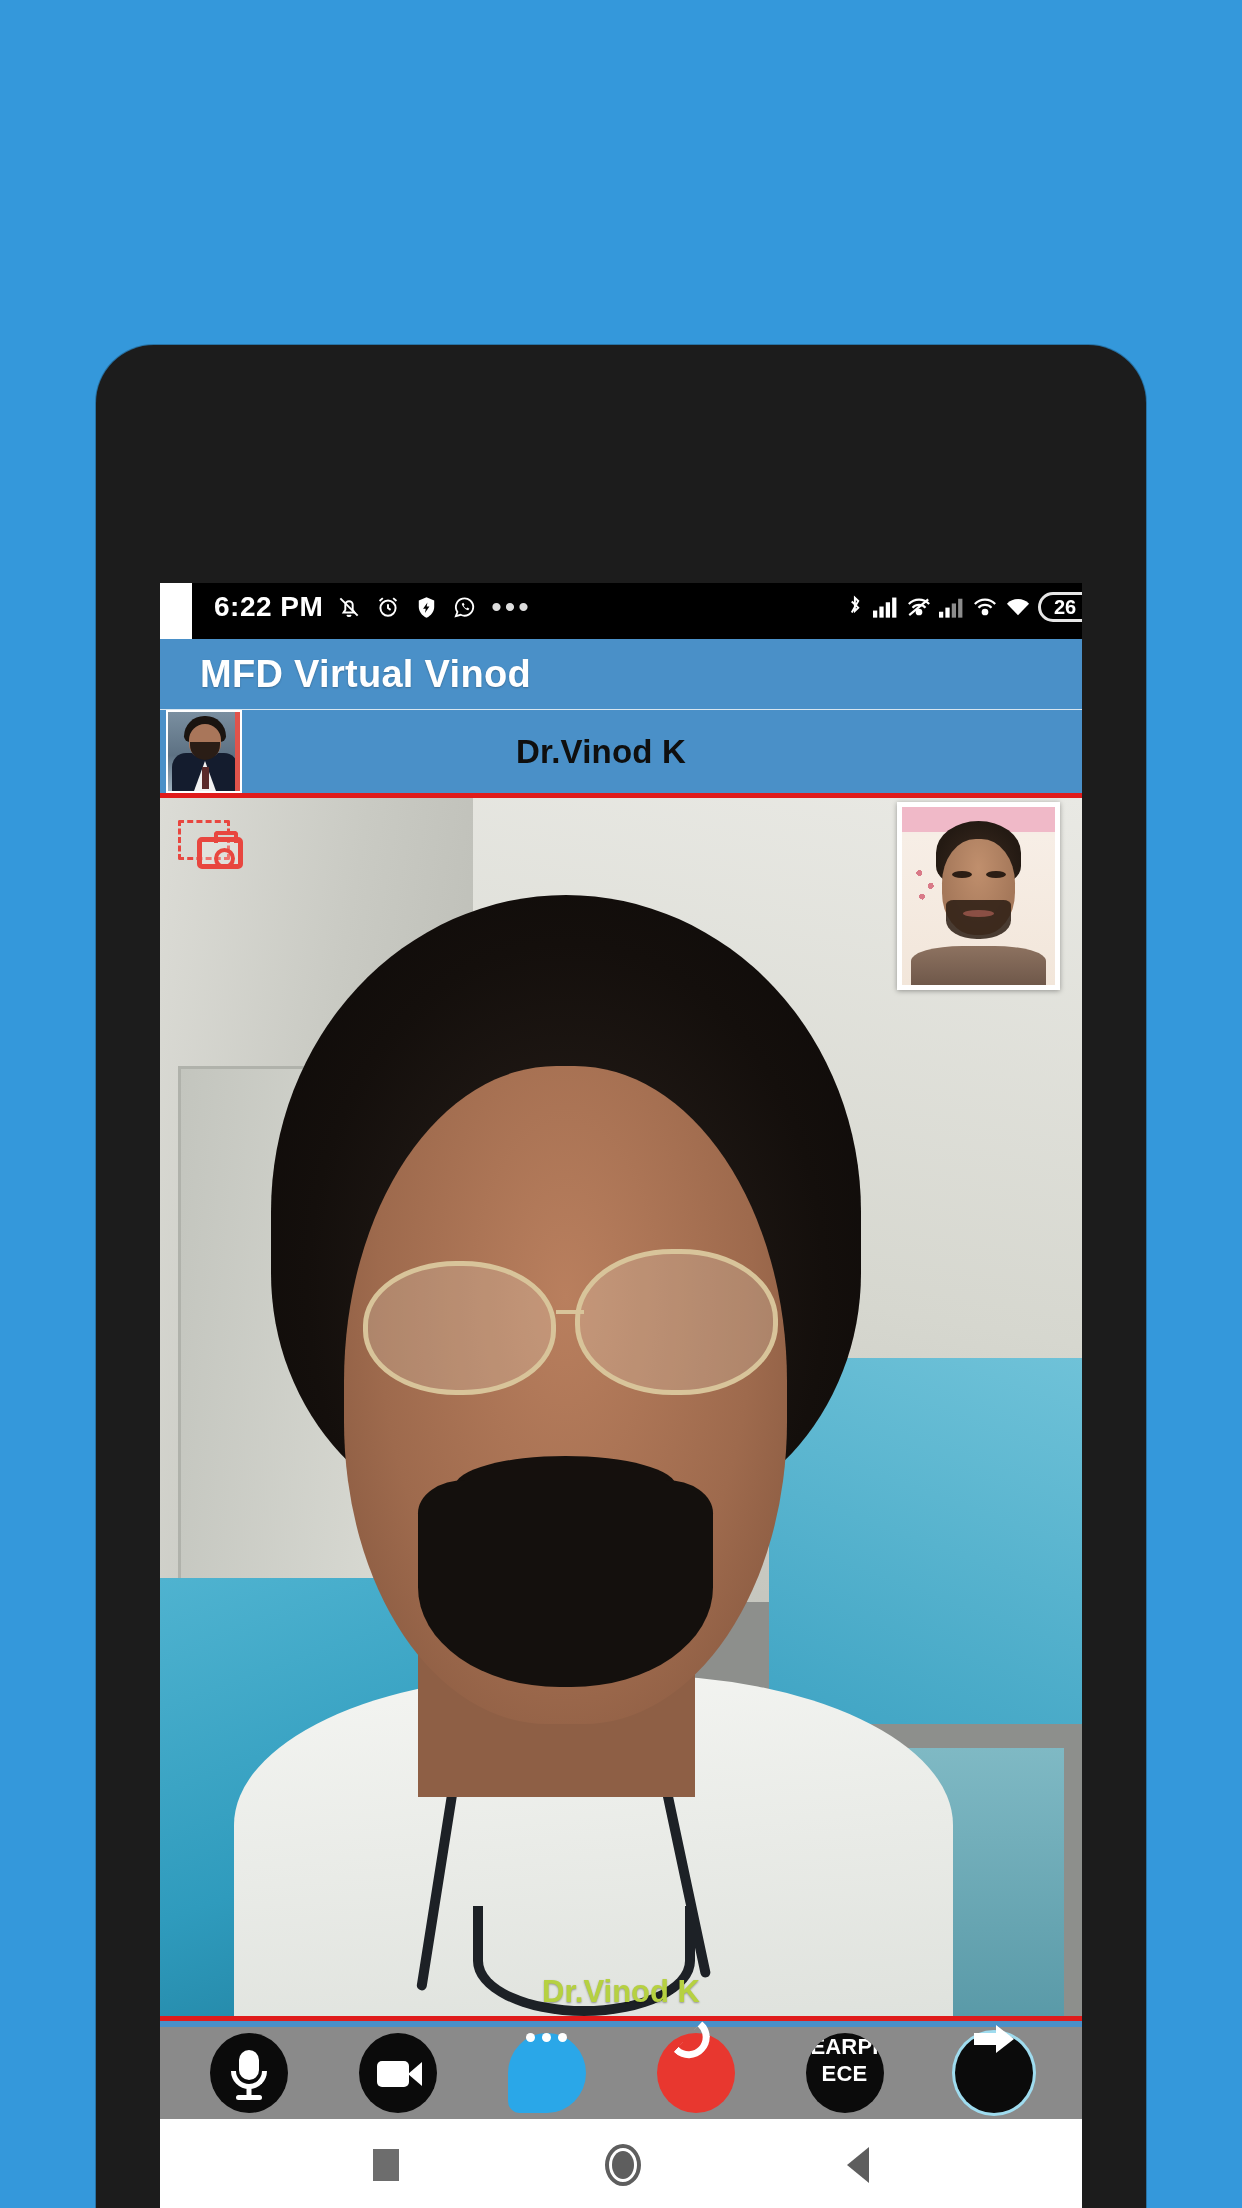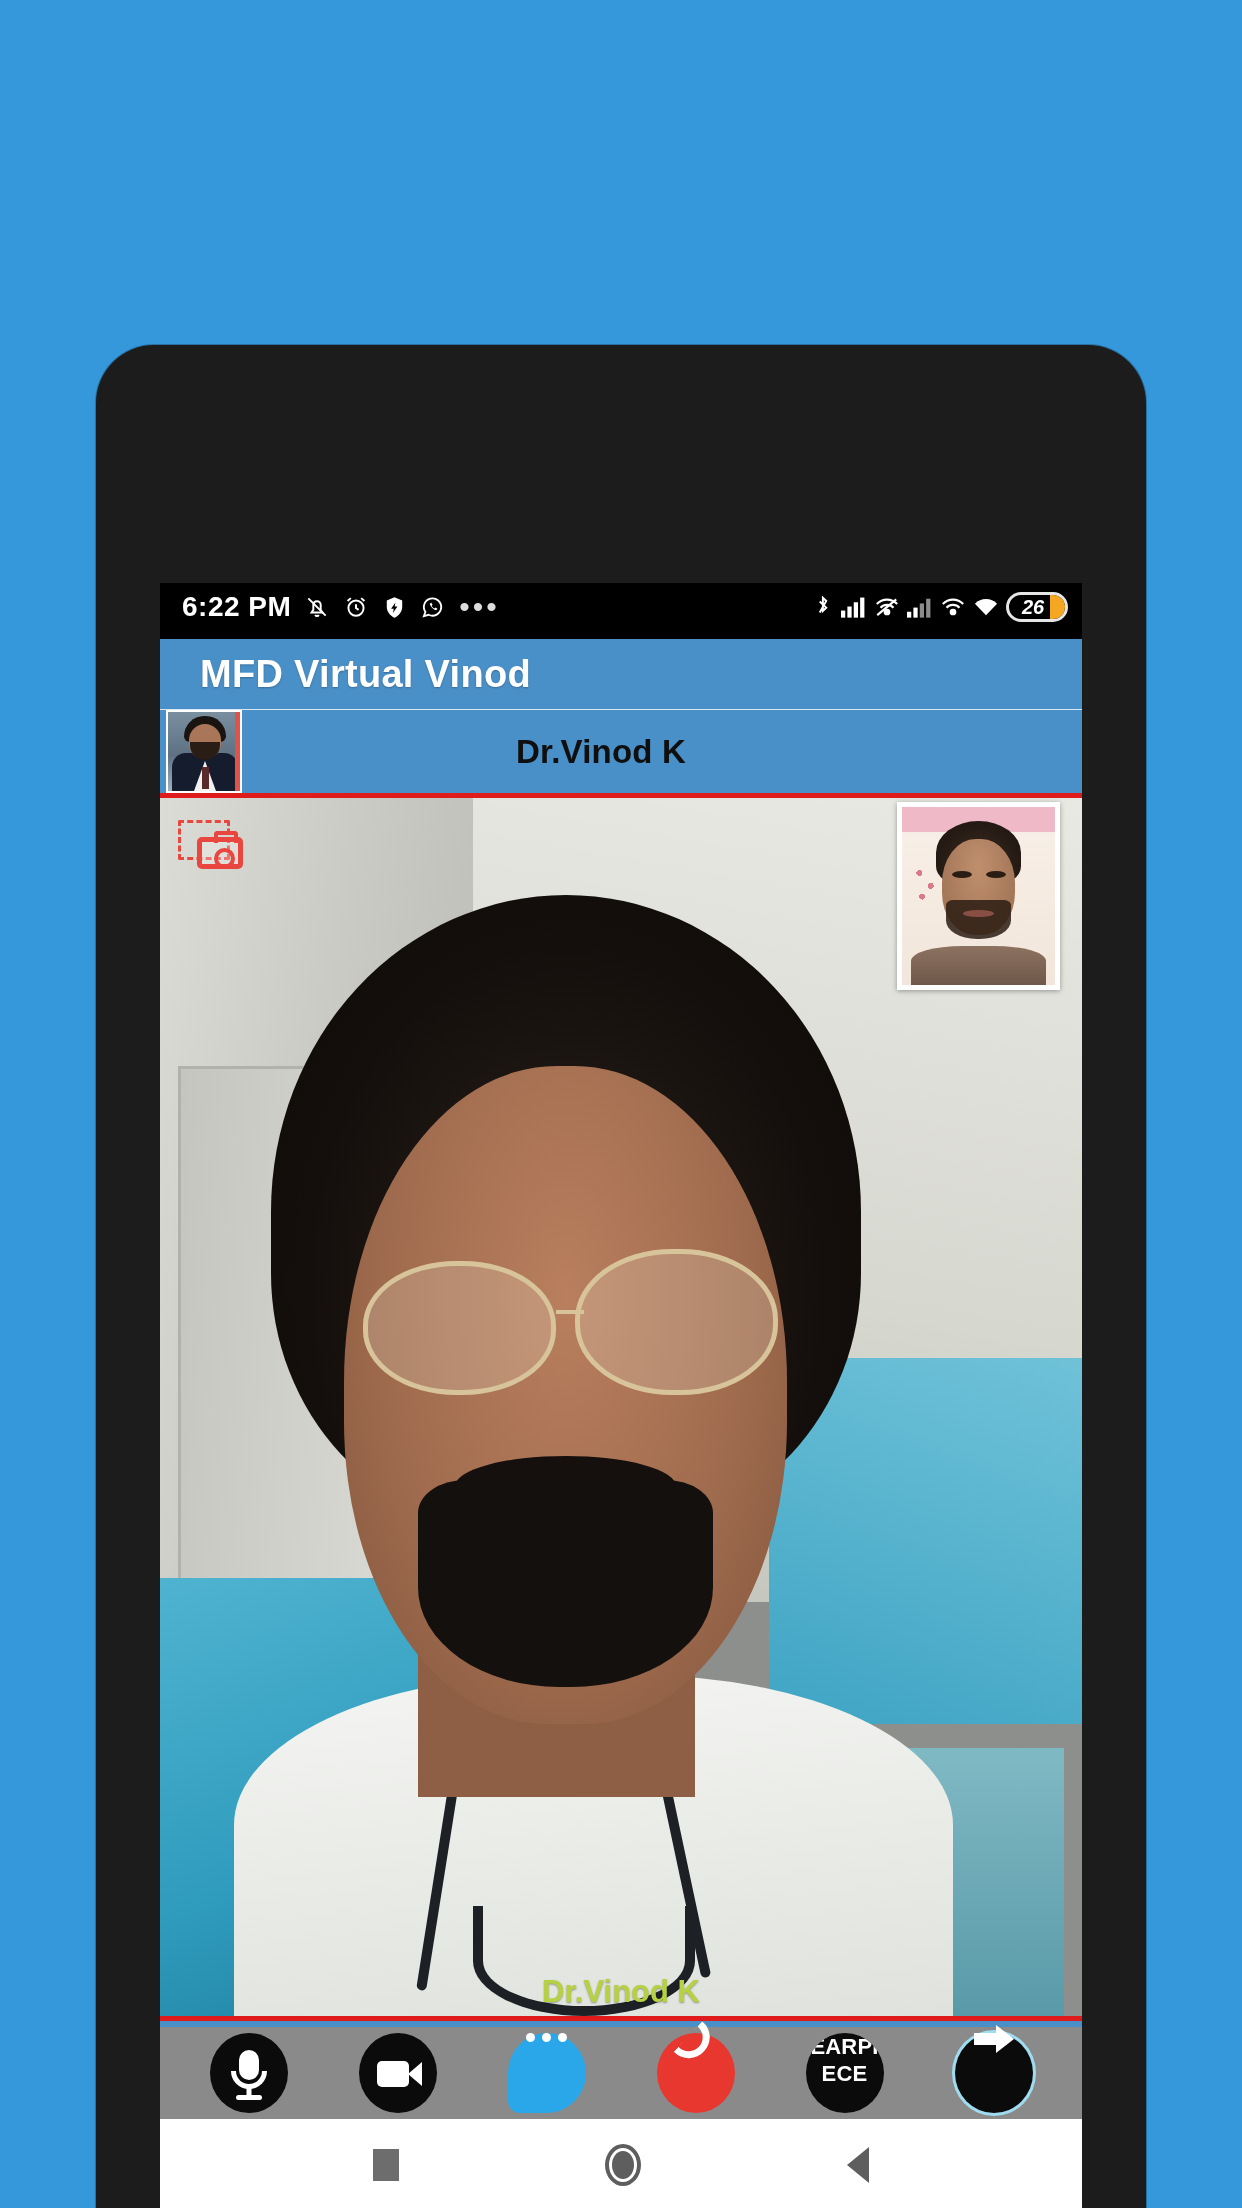--- a/index.html
+++ b/index.html
@@ -40,23 +40,24 @@
     overflow: hidden;
   }
 
   
   .statusbar {
     position: relative; height: 56px; width: 100%;
     background: #000000;
     display: flex; align-items: center;
     padding: 0 14px 8px 22px;
     color: #ffffff;
+    margin-left: 32px;
   }
   .sb-left { display: flex; align-items: center; gap: 13px; }
-  .sb-right { display: flex; align-items: center; gap: 7px; margin-left: auto; font-style: italic; }
+  .sb-right { display: flex; align-items: center; gap: 7px; margin-left: auto; }
   .sb-time { font-size: 28px; font-weight: bold; letter-spacing: .5px; }
   .sb-icon { display: inline-flex; align-items: center; justify-content: center; }
   .sb-dots { font-size: 30px; letter-spacing: 3px; line-height: 18px; color:#ddd; }
   .battery {
     position: relative; width: 62px; height: 30px;
     border: 3px solid #e6e6e6; border-radius: 15px;
     display: flex; align-items: center; justify-content: center;
     overflow: hidden;
   }
   .battery-fill {

